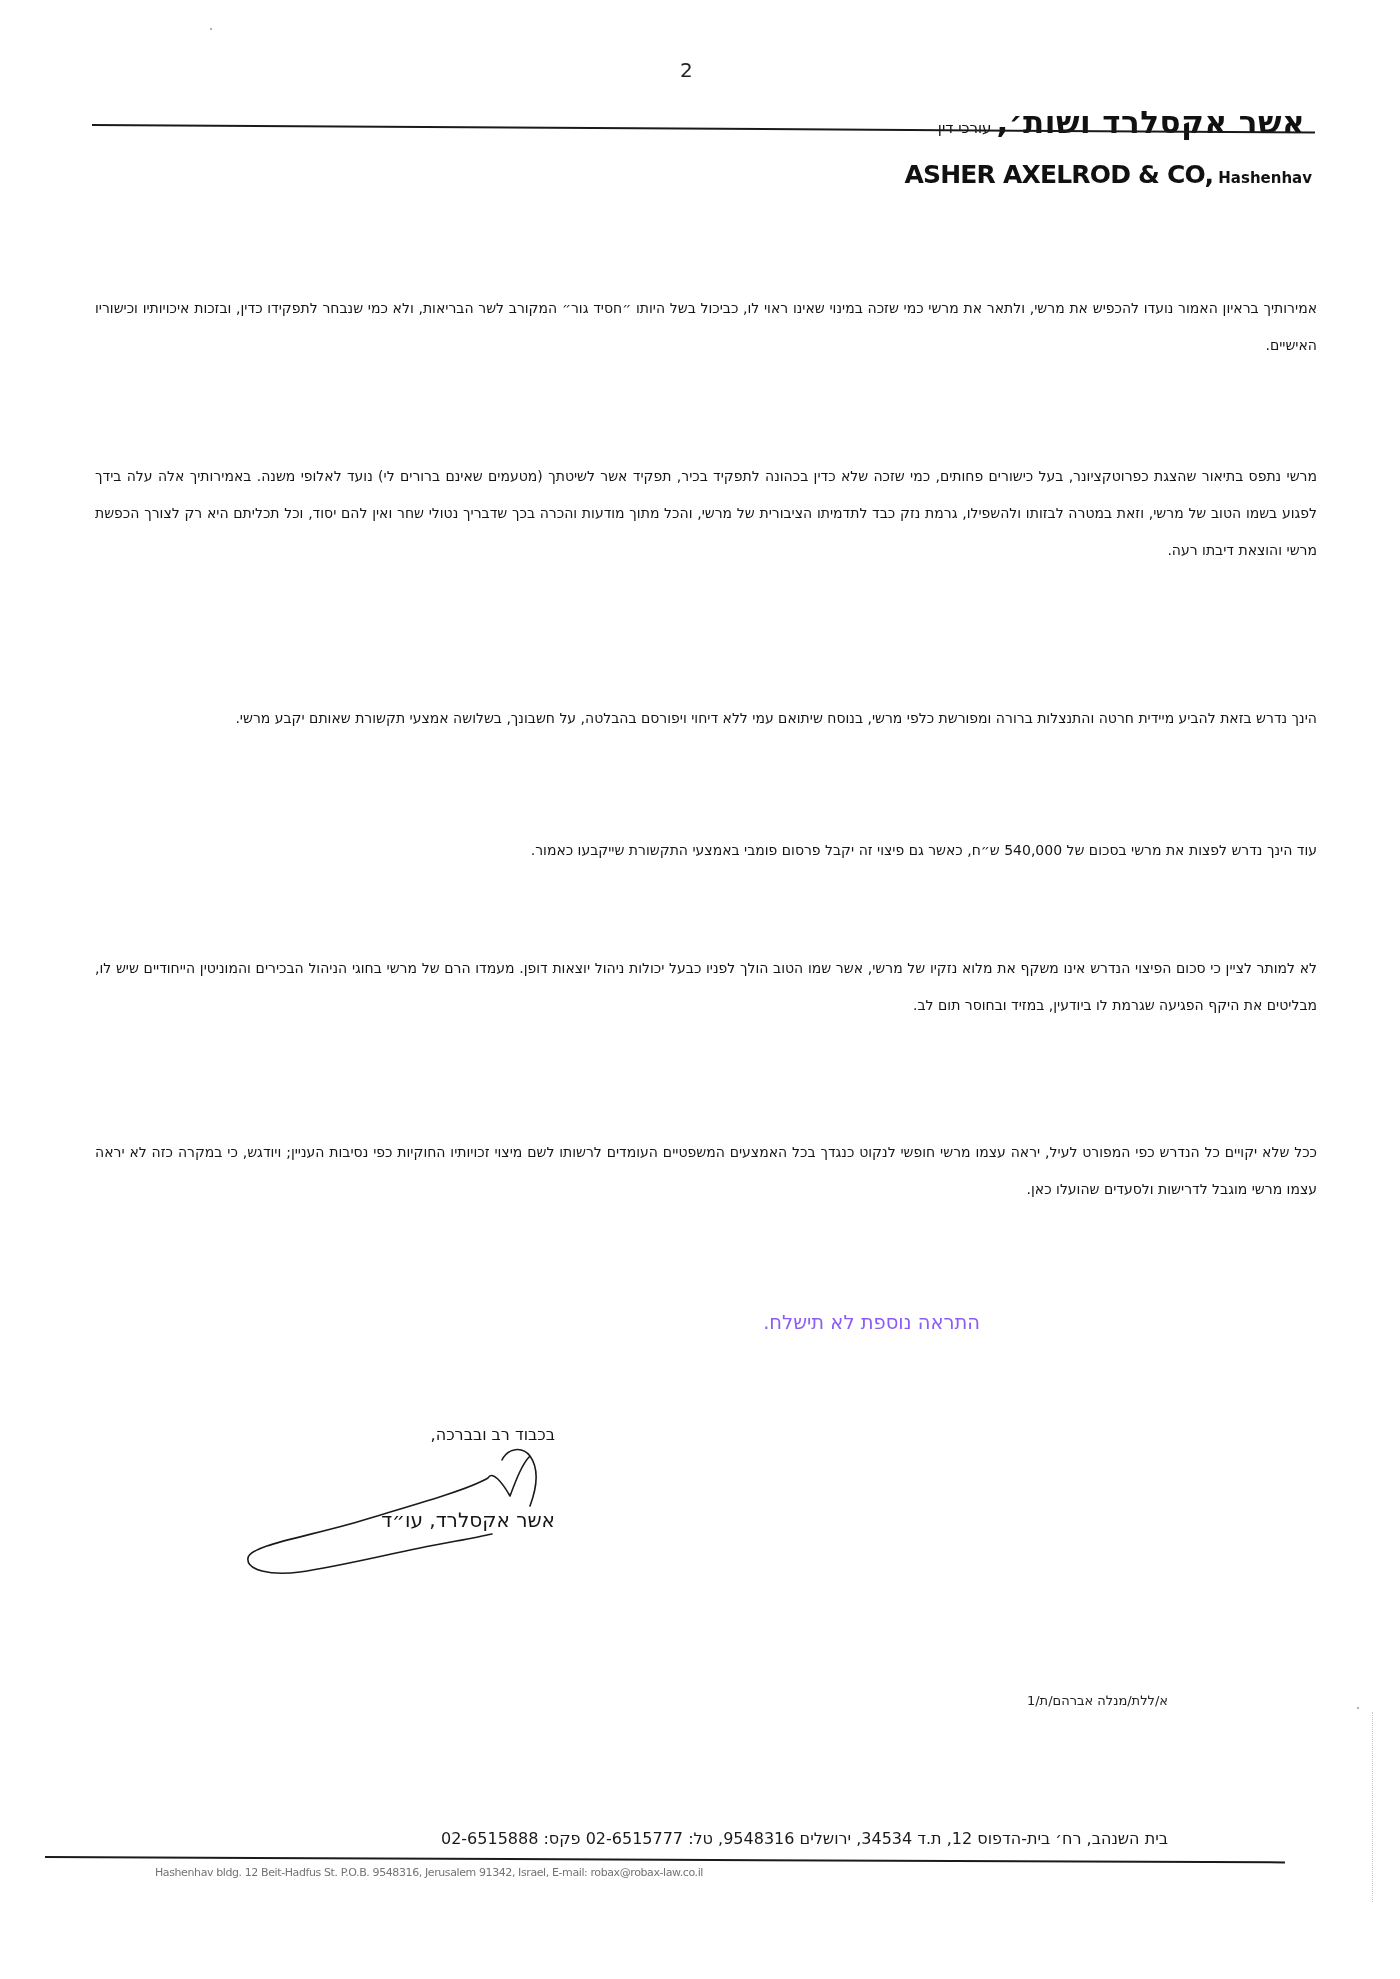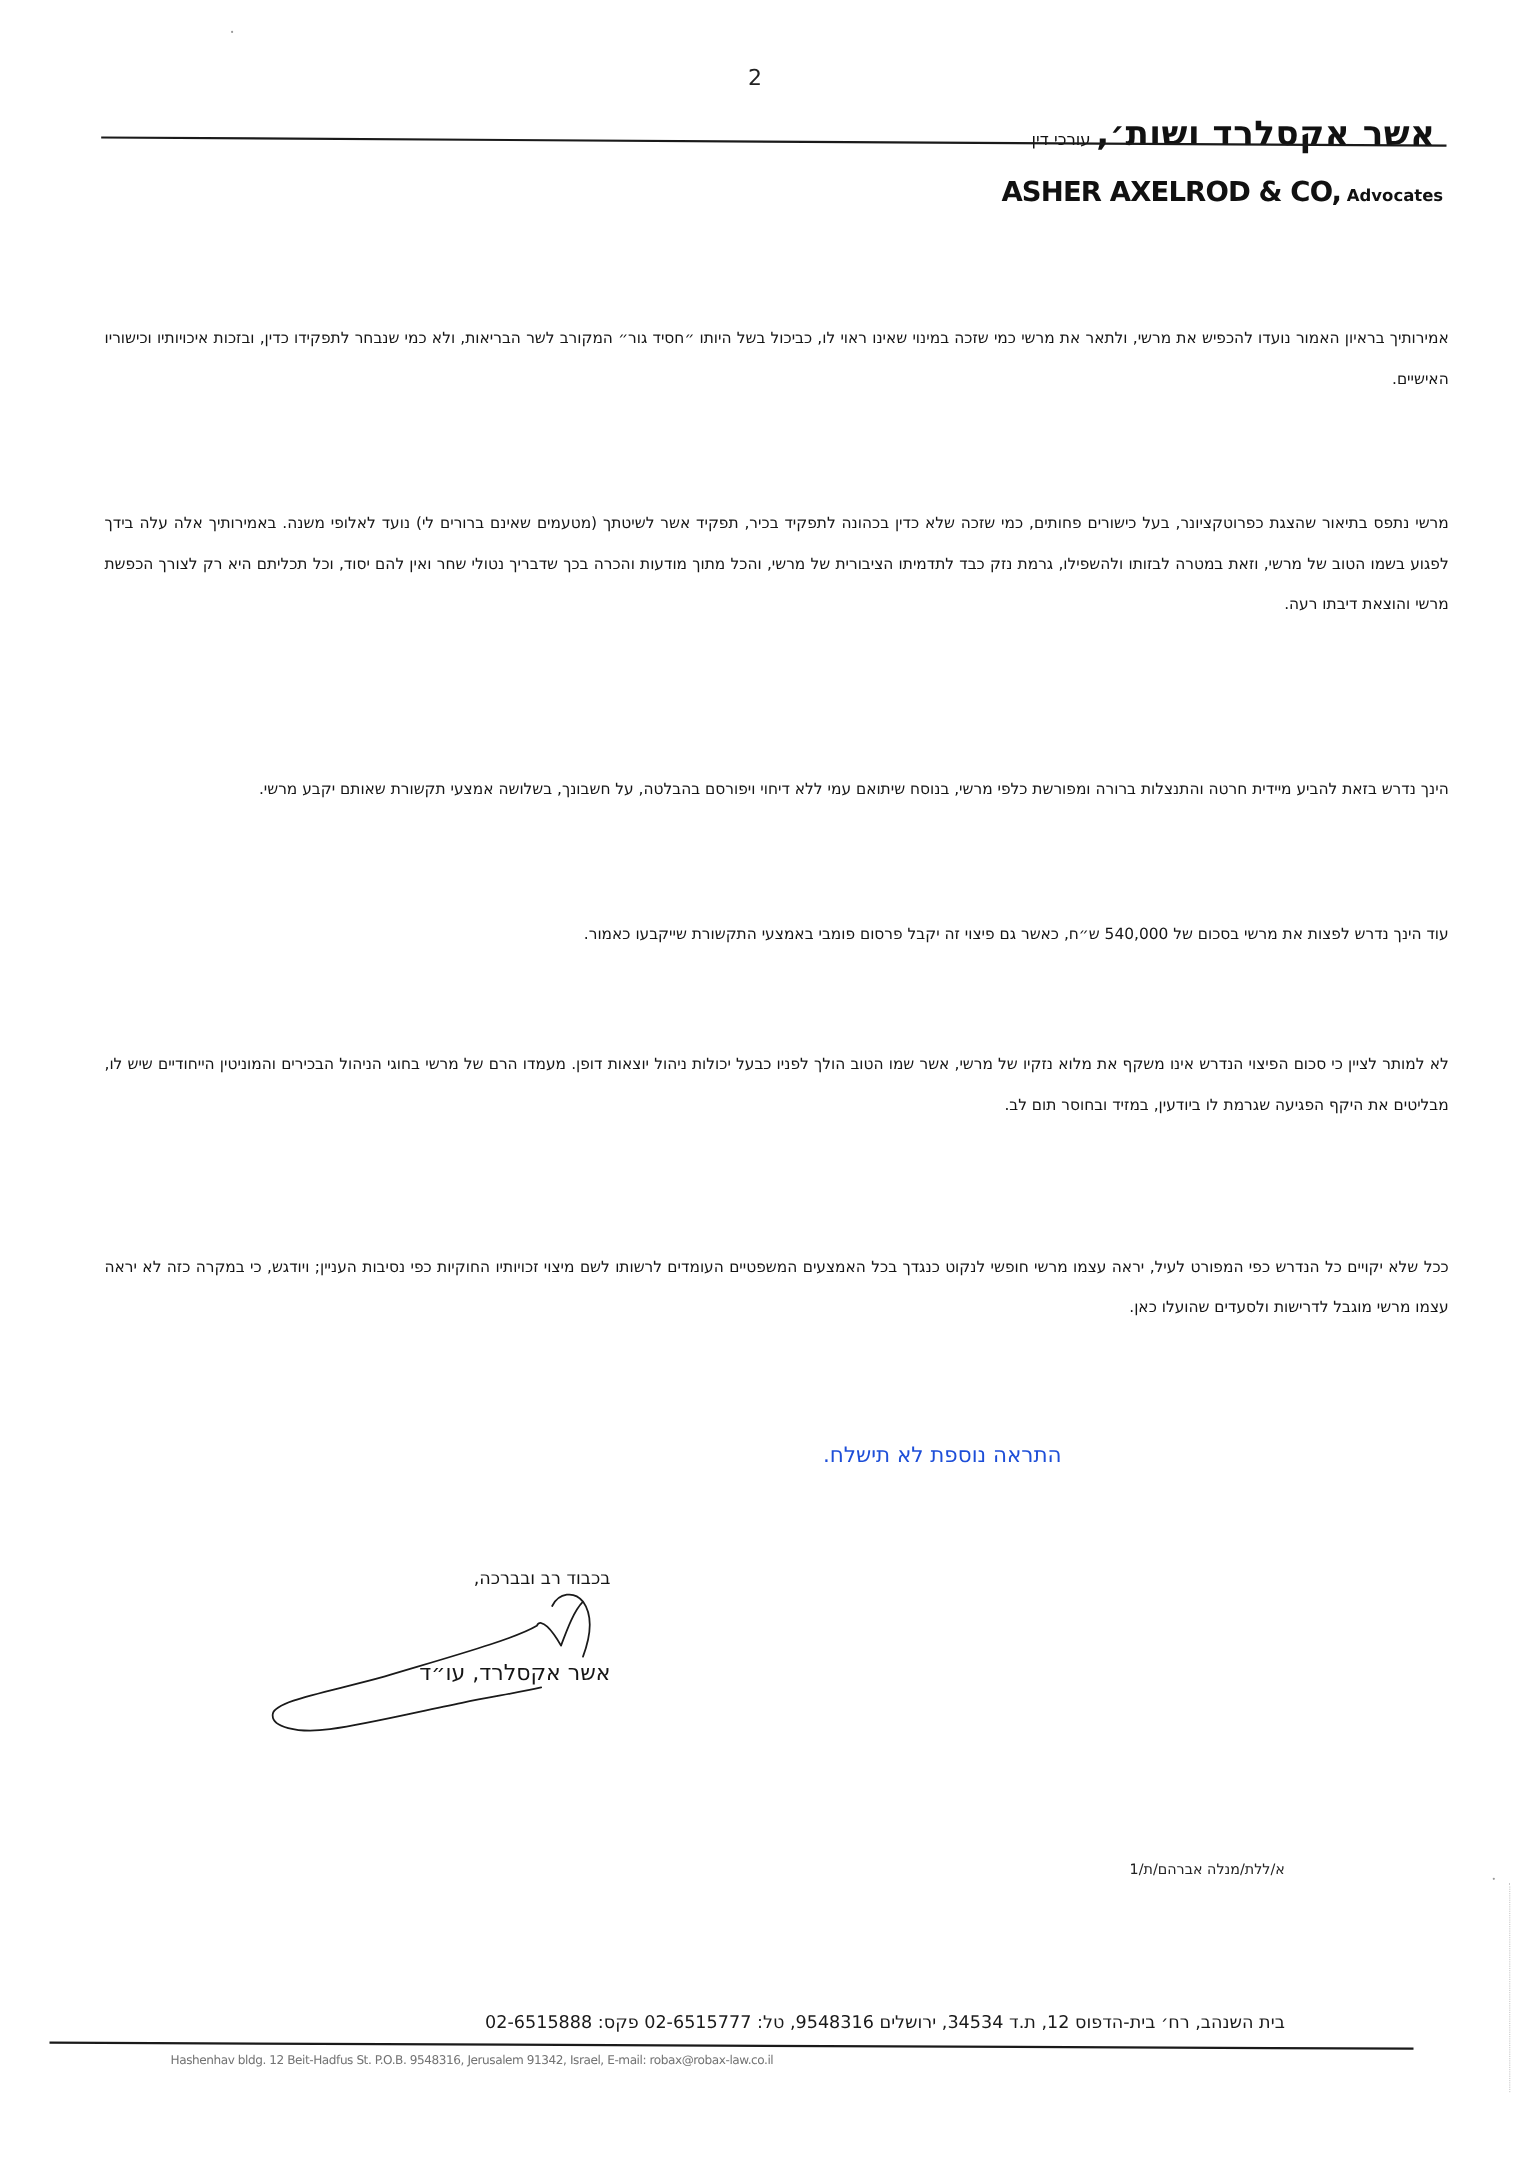--- a/index.html
+++ b/index.html
@@ -84,26 +84,26 @@
       text-align-last: right;
     }
     .p1 { top: 290px; }
     .p2 { top: 458px; }
     .p3 { top: 700px; }
     .p4 { top: 832px; }
     .p5 { top: 950px; }
     .p6 { top: 1134px; }
     .closing {
       position: absolute;
-      right: 435px;
+      right: 420px;
       top: 1311px;
       direction: rtl;
       font-family: "DejaVu Sans", sans-serif;
       font-size: 19.5px;
-      color: #1d4ed8;
+      color: #8b5cf6;
       white-space: nowrap;
     }
     .regards {
       position: absolute;
       right: 845px;
       top: 1425px;
       direction: rtl;
       white-space: nowrap;
       font-family: "DejaVu Sans", sans-serif;
       font-size: 16px;
@@ -192,21 +192,21 @@
 
 <div class="header-he">
   <span class="firm">אשר אקסלרד ושות׳,</span>
   <span class="role">עורכי דין</span>
 </div>
 
 <div class="header-rule"></div>
 
 <div class="header-en">
   <span class="firm-en">ASHER AXELROD &amp; CO,</span>
-  <span class="role-en">Advocates</span>
+  <span class="role-en">Hashenhav</span>
 </div>
 
 <p class="body-text p1 last-line-right" style="margin:0;">אמירותיך בראיון האמור נועדו להכפיש את מרשי, ולתאר את מרשי כמי שזכה במינוי שאינו ראוי לו, כביכול בשל היותו ״חסיד גור״ המקורב לשר הבריאות, ולא כמי שנבחר לתפקידו כדין, ובזכות איכויותיו וכישוריו האישיים.</p>
 <p class="body-text p2 last-line-right" style="margin:0;">מרשי נתפס בתיאור שהצגת כפרוטקציונר, בעל כישורים פחותים, כמי שזכה שלא כדין בכהונה לתפקיד בכיר, תפקיד אשר לשיטתך (מטעמים שאינם ברורים לי) נועד לאלופי משנה. באמירותיך אלה עלה בידך לפגוע בשמו הטוב של מרשי, וזאת במטרה לבזותו ולהשפילו, גרמת נזק כבד לתדמיתו הציבורית של מרשי, והכל מתוך מודעות והכרה בכך שדבריך נטולי שחר ואין להם יסוד, וכל תכליתם היא רק לצורך הכפשת מרשי והוצאת דיבתו רעה.</p>
 <p class="body-text p3 last-line-right" style="margin:0;">הינך נדרש בזאת להביע מיידית חרטה והתנצלות ברורה ומפורשת כלפי מרשי, בנוסח שיתואם עמי ללא דיחוי ויפורסם בהבלטה, על חשבונך, בשלושה אמצעי תקשורת שאותם יקבע מרשי.</p>
 <p class="body-text p4 last-line-right" style="margin:0;">עוד הינך נדרש לפצות את מרשי בסכום של 540,000 ש״ח, כאשר גם פיצוי זה יקבל פרסום פומבי באמצעי התקשורת שייקבעו כאמור.</p>
 <p class="body-text p5 last-line-right" style="margin:0;">לא למותר לציין כי סכום הפיצוי הנדרש אינו משקף את מלוא נזקיו של מרשי, אשר שמו הטוב הולך לפניו כבעל יכולות ניהול יוצאות דופן. מעמדו הרם של מרשי בחוגי הניהול הבכירים והמוניטין הייחודיים שיש לו, מבליטים את היקף הפגיעה שגרמת לו ביודעין, במזיד ובחוסר תום לב.</p>
 <p class="body-text p6 last-line-right" style="margin:0;">ככל שלא יקויים כל הנדרש כפי המפורט לעיל, יראה עצמו מרשי חופשי לנקוט כנגדך בכל האמצעים המשפטיים העומדים לרשותו לשם מיצוי זכויותיו החוקיות כפי נסיבות העניין; ויודגש, כי במקרה כזה לא יראה עצמו מרשי מוגבל לדרישות ולסעדים שהועלו כאן.</p>
 
 <div class="closing">התראה נוספת לא תישלח.</div>

